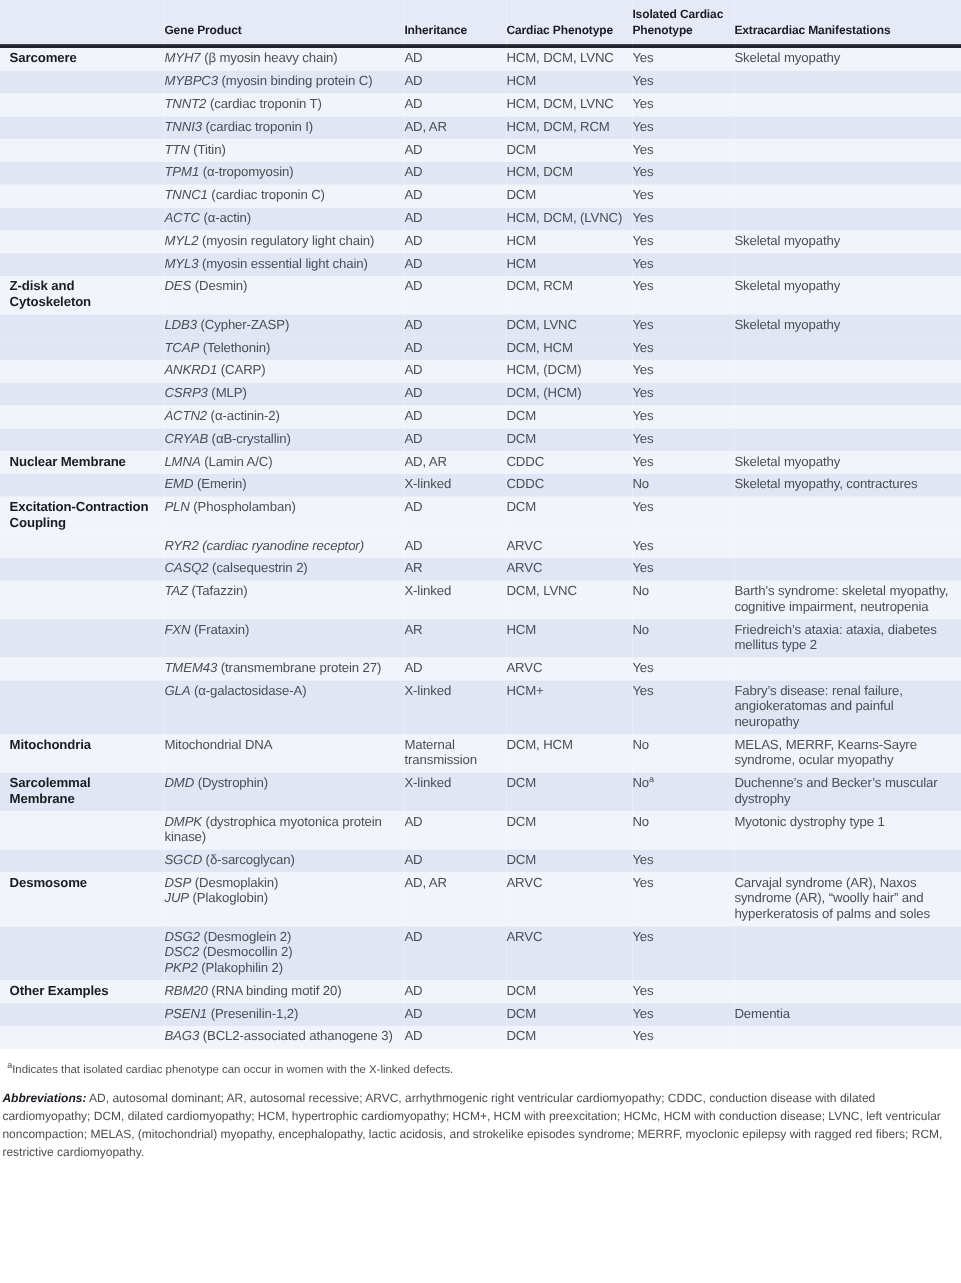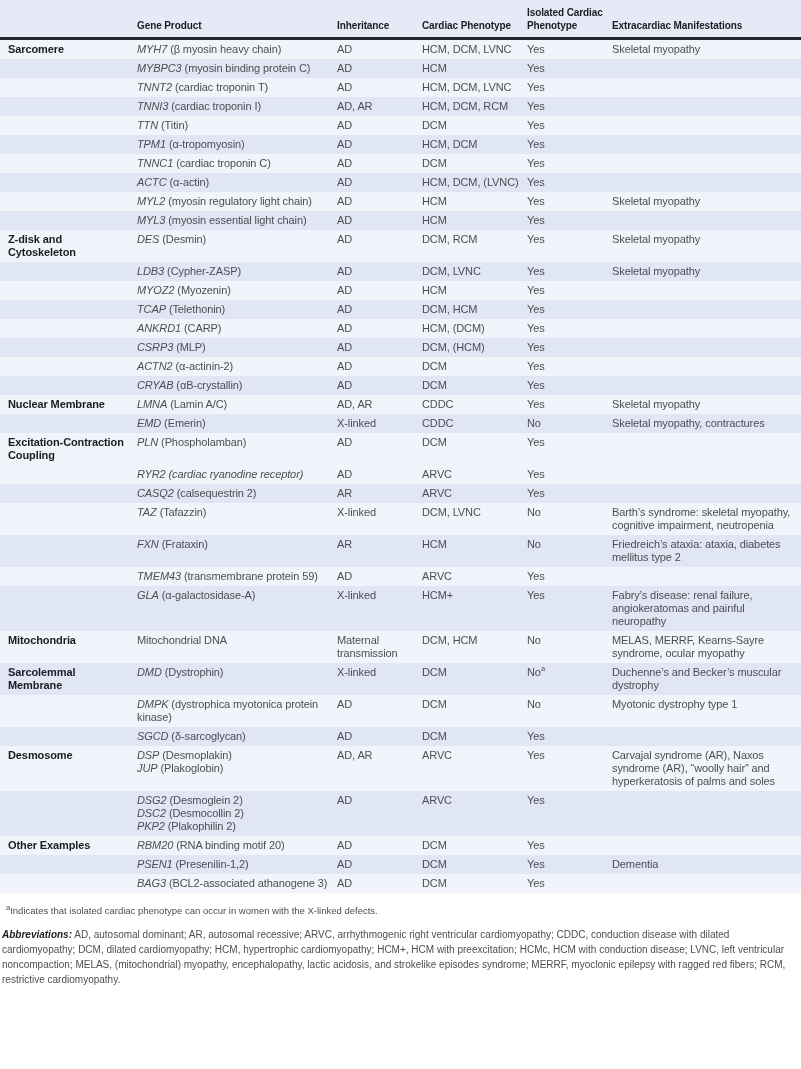--- a/index.html
+++ b/index.html
@@ -168,30 +168,20 @@
         <tr class="even">
     <td class="cat"></td>
     <td class="gene">
             <div><i>LDB3</i><span> (Cypher-ZASP)</span></div>
           </td>
     <td class="inh">AD</td>
     <td class="phe">DCM, LVNC</td>
     <td class="iso">Yes</td>
     <td class="ext">Skeletal myopathy</td>
   </tr>
-        <tr class="odd">
-    <td class="cat"></td>
-    <td class="gene">
-            <div><i>MYOZ2</i><span> (Myozenin)</span></div>
-          </td>
-    <td class="inh">AD</td>
-    <td class="phe">HCM</td>
-    <td class="iso">Yes</td>
-    <td class="ext"></td>
-  </tr>
         <tr class="even">
     <td class="cat"></td>
     <td class="gene">
             <div><i>TCAP</i><span> (Telethonin)</span></div>
           </td>
     <td class="inh">AD</td>
     <td class="phe">DCM, HCM</td>
     <td class="iso">Yes</td>
     <td class="ext"></td>
   </tr>
@@ -301,21 +291,21 @@
             <div><i>FXN</i><span> (Frataxin)</span></div>
           </td>
     <td class="inh">AR</td>
     <td class="phe">HCM</td>
     <td class="iso">No</td>
     <td class="ext">Friedreich’s ataxia: ataxia, diabetes mellitus type 2</td>
   </tr>
         <tr class="odd">
     <td class="cat"></td>
     <td class="gene">
-            <div><i>TMEM43</i><span> (transmembrane protein 59)</span></div>
+            <div><i>TMEM43</i><span> (transmembrane protein 27)</span></div>
           </td>
     <td class="inh">AD</td>
     <td class="phe">ARVC</td>
     <td class="iso">Yes</td>
     <td class="ext"></td>
   </tr>
         <tr class="even">
     <td class="cat"></td>
     <td class="gene">
             <div><i>GLA</i><span> (α-galactosidase-A)</span></div>

